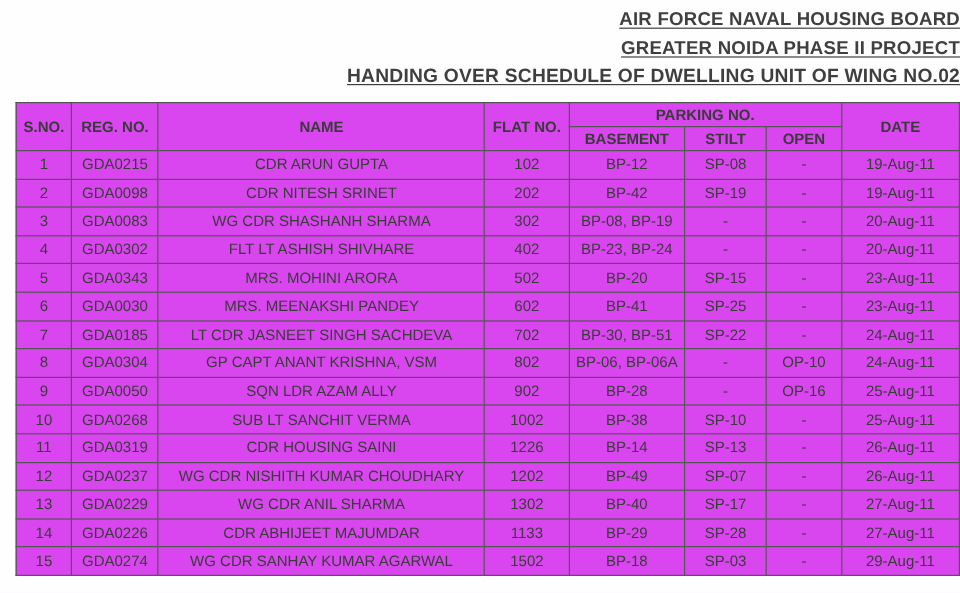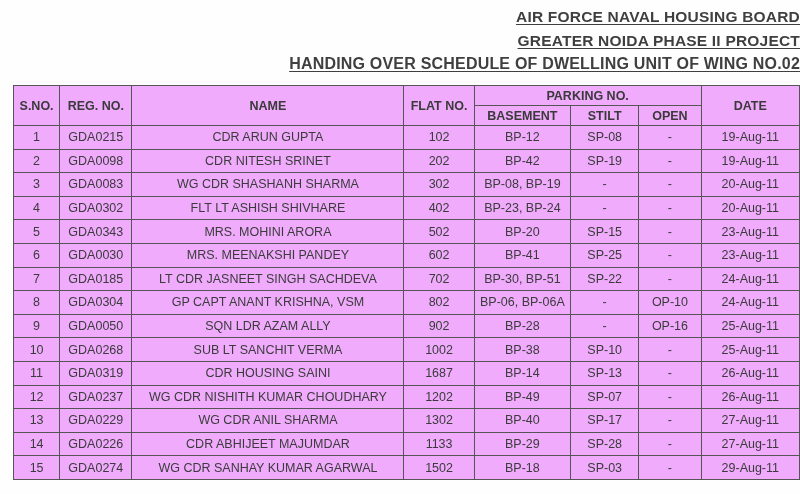--- a/index.html
+++ b/index.html
@@ -34,21 +34,21 @@
   .title-1, .title-2 { font-size: 15.5px; line-height: 24px; }
   .title-3 { font-size: 16px; line-height: 22px; }
 
   table.schedule {
     position: absolute;
     top: 85px;
     left: 13px;
     width: 787px;
     border-collapse: collapse;
     table-layout: fixed;
-    background: #f0abfc;
+    background: #d946ef;
   }
   table.schedule th,
   table.schedule td {
     border: 1.5px solid #555555;
     font-size: 12.5px;
     color: #3b3b3b;
     padding: 0 3px;
     overflow: hidden;
     white-space: nowrap;
   }
@@ -211,21 +211,21 @@
       <td class="cell-basement">BP-38</td>
       <td class="cell-stilt">SP-10</td>
       <td class="cell-open">-</td>
       <td class="cell-date">25-Aug-11</td>
     </tr>
 
     <tr>
       <td class="cell-sno">11</td>
       <td class="cell-reg">GDA0319</td>
       <td class="cell-name">CDR HOUSING SAINI</td>
-      <td class="cell-flat">1687</td>
+      <td class="cell-flat">1226</td>
       <td class="cell-basement">BP-14</td>
       <td class="cell-stilt">SP-13</td>
       <td class="cell-open">-</td>
       <td class="cell-date">26-Aug-11</td>
     </tr>
 
     <tr>
       <td class="cell-sno">12</td>
       <td class="cell-reg">GDA0237</td>
       <td class="cell-name">WG CDR NISHITH KUMAR CHOUDHARY</td>

